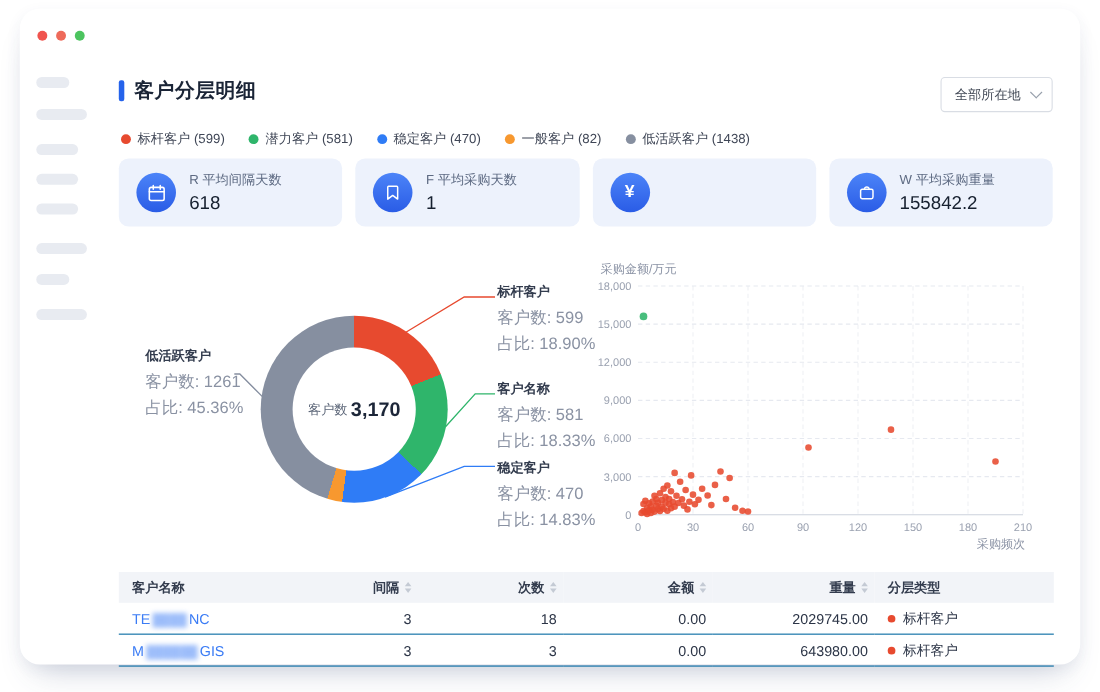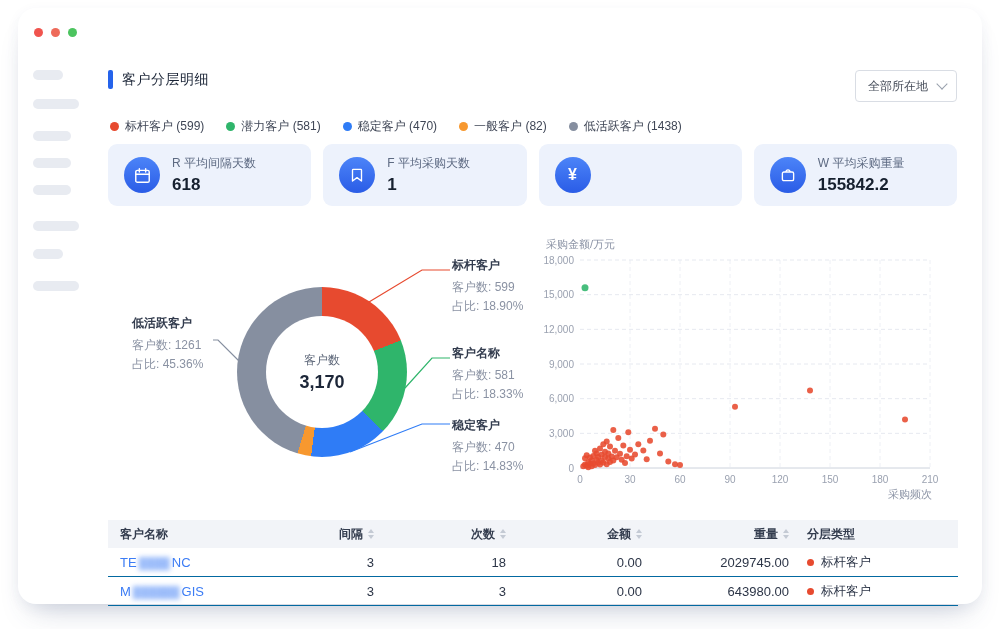--- a/index.html
+++ b/index.html
@@ -8,52 +8,52 @@
   #window{position:absolute;left:18px;top:8px;width:964px;height:596px;background:#fff;border-radius:18px;
           box-shadow:0 18px 30px -14px rgba(56,76,120,.28),0 4px 14px rgba(56,76,120,.06)}
   
   .traffic{position:absolute;left:16px;top:20px;display:flex;gap:8px}
   .traffic .dot{width:9px;height:9px;border-radius:50%;cursor:pointer}
   
   .sbar{position:absolute;left:15px;height:10px;border-radius:5px;background:#e8ebf1}
   
   .titlebar{position:absolute;left:90px;top:62px;display:flex;align-items:center;gap:9px}
   .accent{width:5px;height:19px;border-radius:2px;background:#2563eb}
-  .titlebar h1{margin:0;font-size:14px;font-weight:400;color:#1a2436;letter-spacing:.5px}
+  .titlebar h1{margin:0;font-size:18px;font-weight:700;color:#1a2436;letter-spacing:.5px}
   
   .filters{position:absolute;top:62px;right:25px;display:flex;gap:9px}
   .select{height:30px;display:flex;align-items:center;gap:10px;padding:0 10px 0 12px;border:1px solid #d9dde4;
           border-radius:4px;font-size:12px;color:#434a57;background:#fff;cursor:pointer}
   .chev{width:7px;height:7px;border-right:1.5px solid #98a0ac;border-bottom:1.5px solid #98a0ac;
         transform:rotate(45deg);margin-top:-4px}
   
   .legend{position:absolute;left:92px;top:110px;display:flex;gap:22px;align-items:center}
   .litem{display:flex;align-items:center;gap:6px;font-size:12px;color:#3f4656;cursor:pointer}
   .ldot{width:9px;height:9px;border-radius:50%}
   
   .kpis{position:absolute;left:90px;right:25px;top:136px;height:62px;display:flex;gap:12px}
   .card{flex:1;background:#edf2fc;border-radius:9px;display:flex;align-items:center;padding:0 16px;gap:12px}
   .cicon{width:36px;height:36px;border-radius:50%;background:linear-gradient(180deg,#4c84f8,#2a5ce6);
          display:flex;align-items:center;justify-content:center;color:#fff;flex:none;font-weight:700;font-size:16px}
   .cicon svg{display:block}
   .ctext{flex:1;}
   .clabel{font-size:12px;color:#5d6a82;white-space:nowrap}
-  .cvalue{font-size:17px;font-weight:700;color:#16202f;margin-top:3px}
+  .cvalue{font-size:17px;font-weight:400;color:#16202f;margin-top:3px}
   
   .donutwrap{position:absolute;left:82px;top:225px;width:480px;height:290px}
   .dlines{position:absolute;inset:0;pointer-events:none}
   .donut{position:absolute;left:137px;top:54px;width:170px;height:170px}
   .ring{position:absolute;inset:0;border-radius:50%}
   .hole{position:absolute;left:50%;top:50%;width:112px;height:112px;margin:-56px 0 0 -56px;border-radius:50%;
-        background:#fff;display:flex;flex-direction:column;align-items:center;justify-content:center;gap:3px}
+        background:#fff;display:flex;flex-direction:row;align-items:center;justify-content:center;gap:3px}
   .hlabel{font-size:12px;color:#5c6678}
   .hvalue{font-size:18px;font-weight:700;color:#1c2638}
   .callout{position:absolute;width:132px}
   .callout .ct{font-size:12px;font-weight:700;color:#333c4e;margin-bottom:4px}
-  .callout .cl{font-size:12px;color:#8a92a3;line-height:1.55}
+  .callout .cl{font-size:15px;color:#8a92a3;line-height:1.55}
   .co-biao{left:352px;top:24px}
   .co-qian{left:352px;top:112px}
   .co-wen{left:352px;top:184px}
   .co-di{left:32px;top:82px}
   
   #scatter{position:absolute;left:516px;top:228px}
   #scatter text{font-family:inherit}
   
   .tbl{position:absolute;left:90px;top:512px;width:850px;border-collapse:collapse;table-layout:fixed}
   .tbl thead th{background:#f2f4f8;height:28px;font-size:12px;color:#333c4e;font-weight:700;padding:0 6px}

